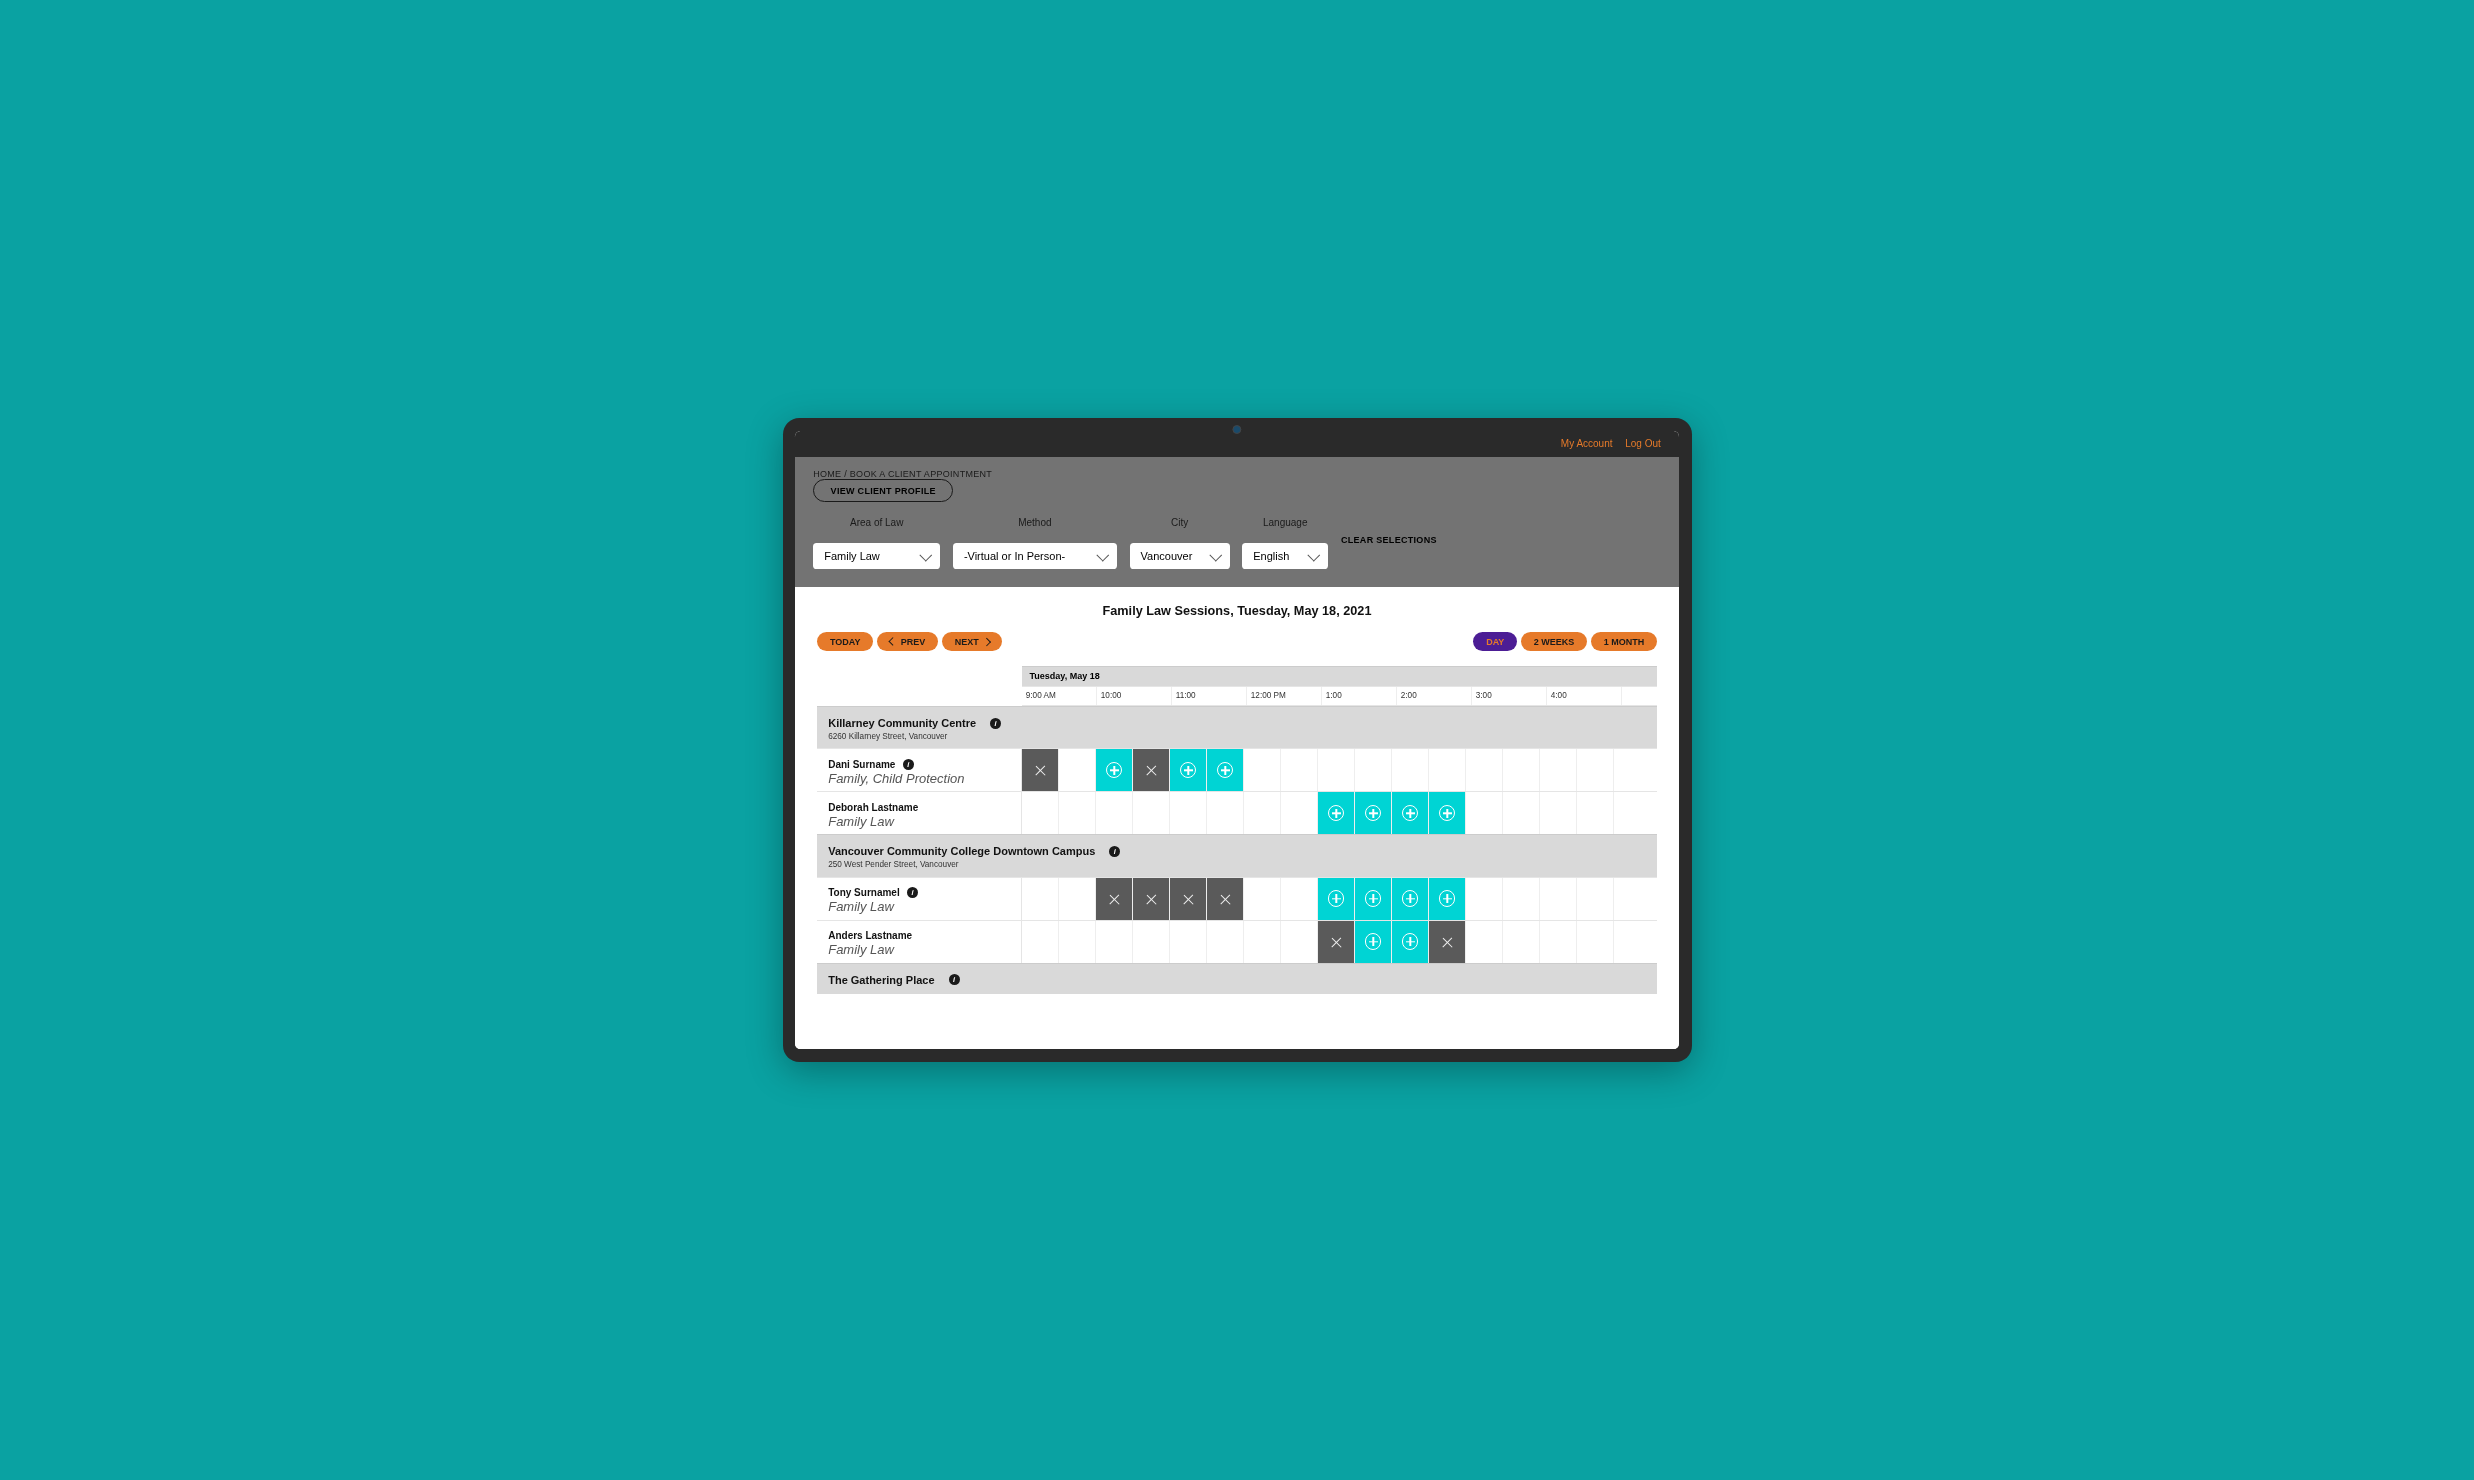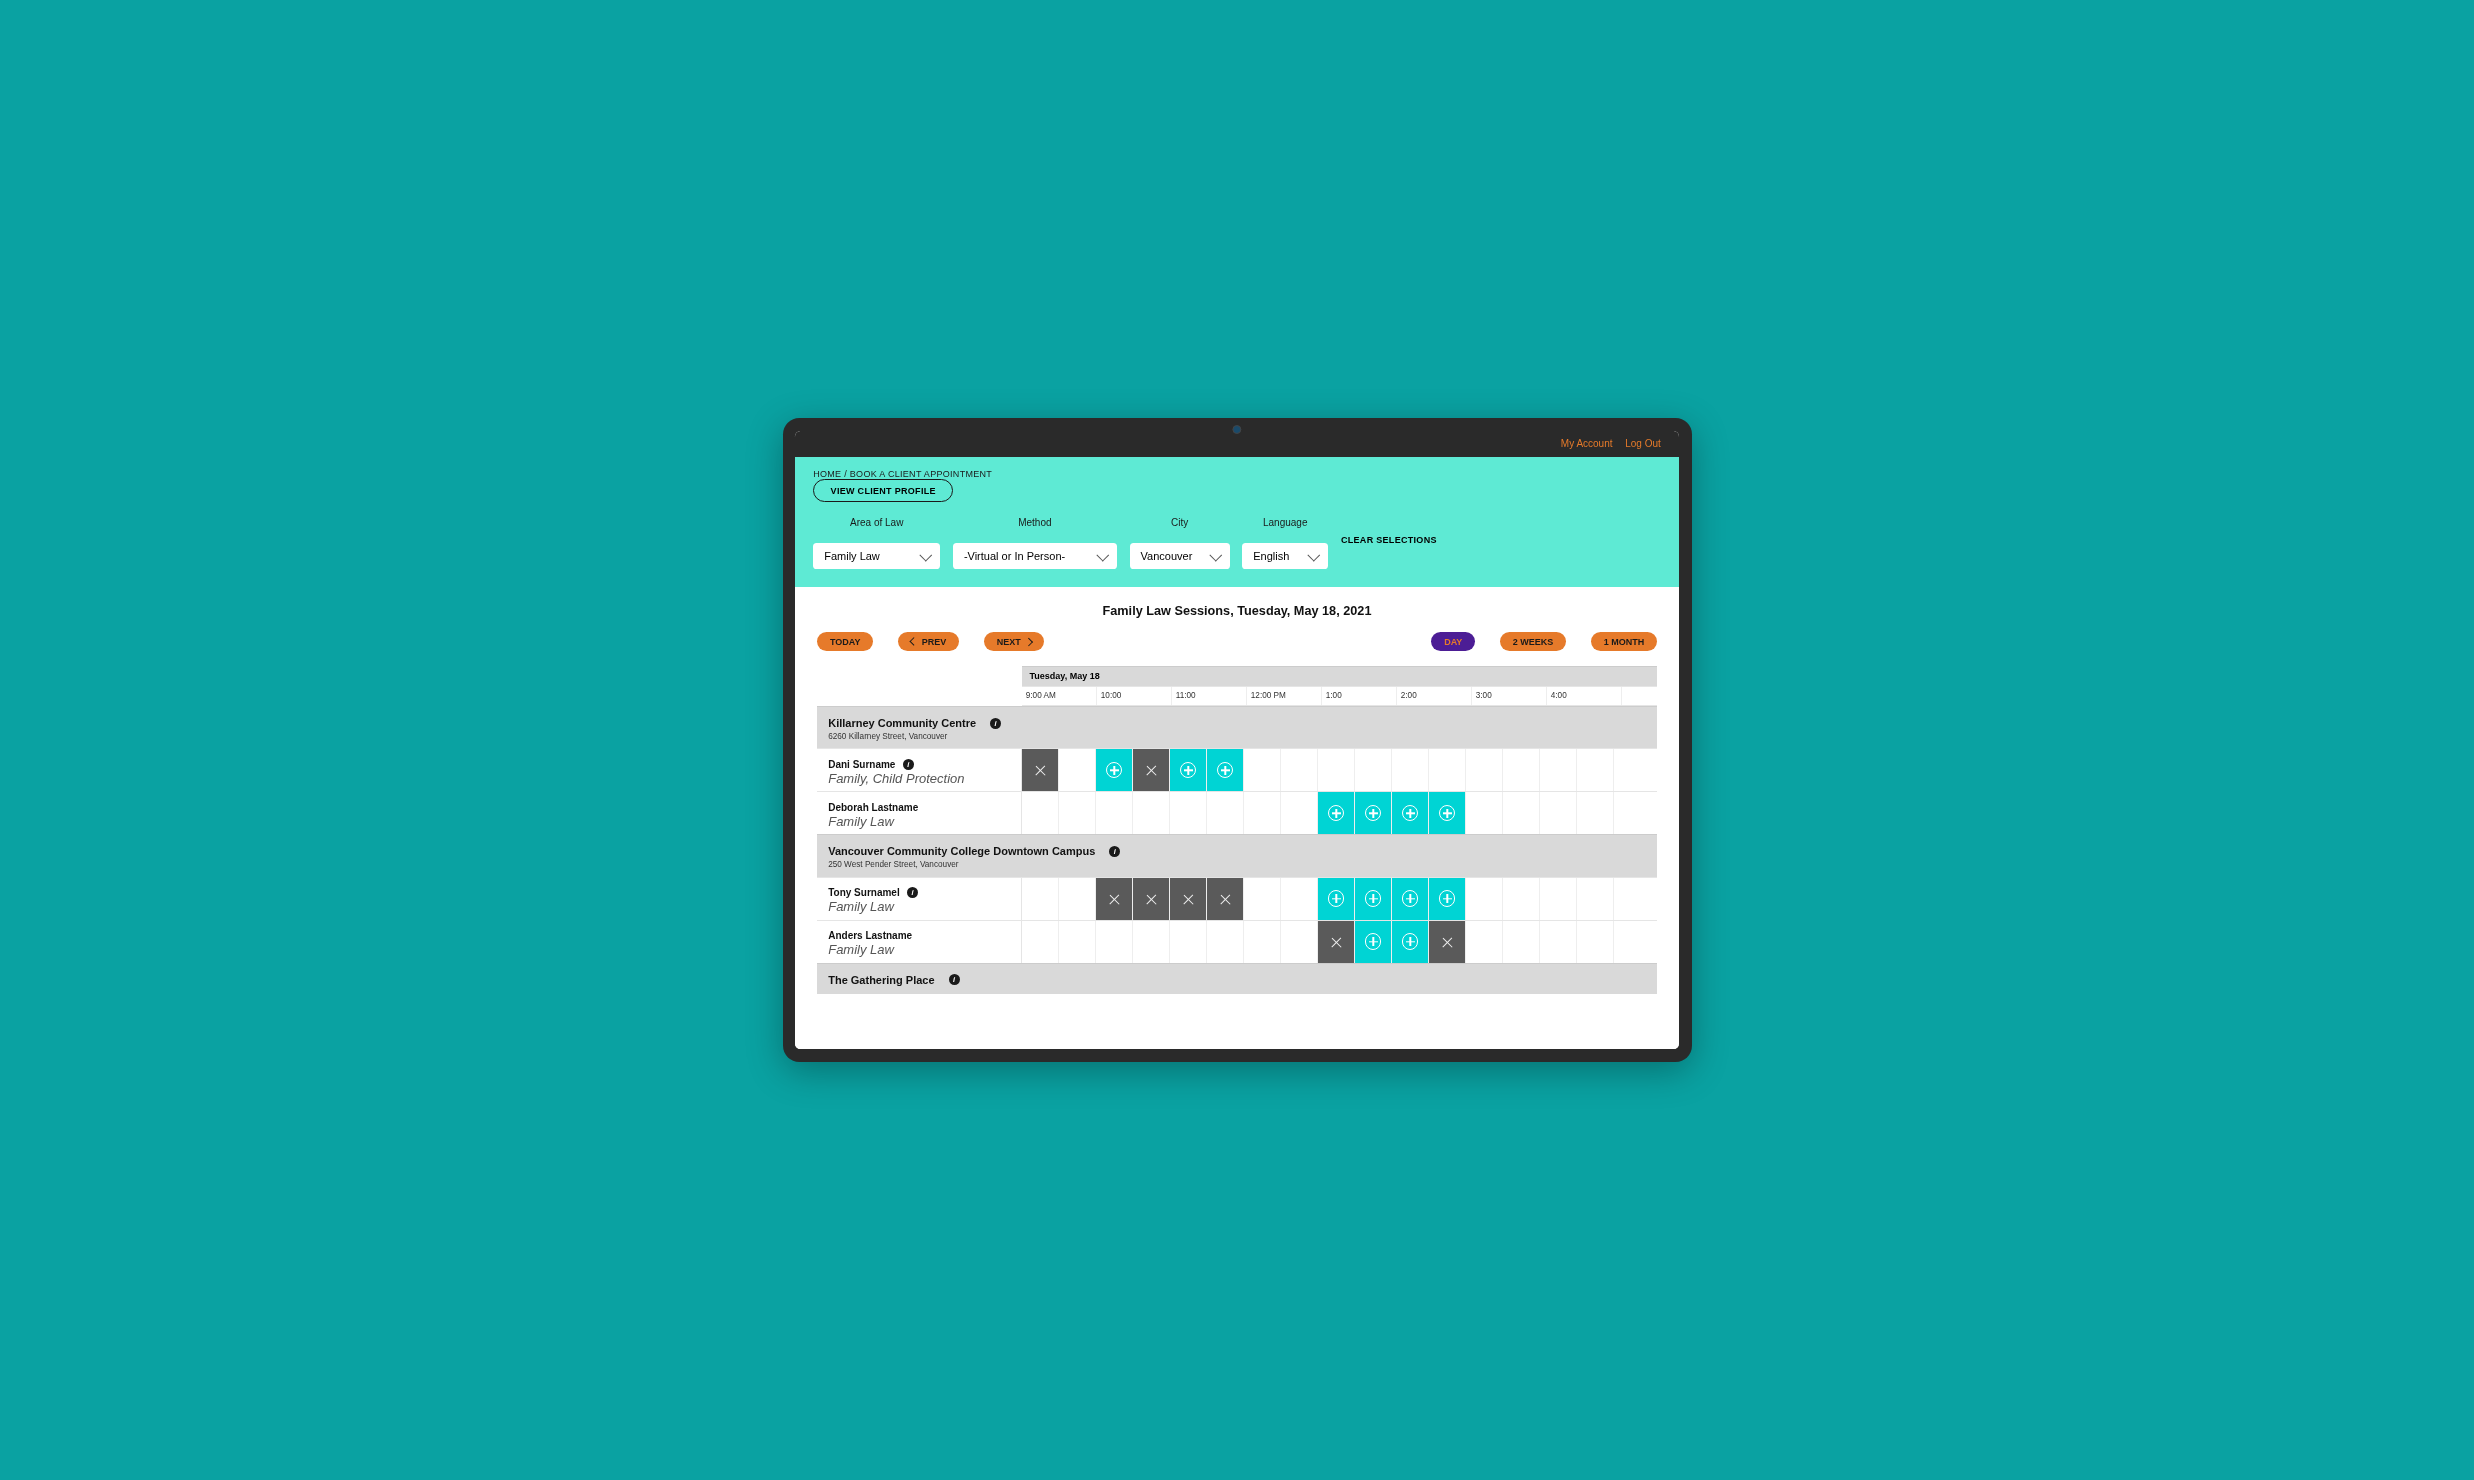--- a/index.html
+++ b/index.html
@@ -54,21 +54,21 @@
   padding: 12.7px 18px;
   display: flex;
   justify-content: space-between;
   align-items: center;
 }
 .brand { color: #fff; font-weight: 600; font-size: 12.7px; }
 .navlinks { display: flex; gap: 20px; font-size: 10px; }
 .navlinks a { color: #2dd5d5; text-decoration: none; cursor: pointer; }
 .navlinks a.active { color: #e67a2a; }
 .header-teal {
-  background: #5eead4;
+  background: #737373;
   padding: 12.7px 18px 18px 18px;
 }
 .breadcrumb { font-size: 9px; color: #1a1a1a; letter-spacing: 0.3px; }
 .pagetitle { font-size: 22px; font-weight: 700; color: #111; margin: 7.3px 0 9px 0; }
 .profile-btn {
   background: transparent;
   border: 1.4px solid #1a1a1a;
   border-radius: 16.4px;
   padding: 5.5px 16.4px;
   font-size: 9px;
@@ -89,21 +89,21 @@
   align-items: center;
   font-size: 11px;
   cursor: pointer;
   gap: 16.4px;
 }
 .chev { width: 9px; height: 9px; border-right: 1.4px solid #555; border-bottom: 1.4px solid #555; transform: rotate(45deg) translateY(-1.8px); }
 .clear-link { font-size: 9px; font-weight: 700; letter-spacing: 0.3px; align-self: center; padding-bottom: 5.5px; cursor: pointer; }
 .content { background: #fff; flex: 1; overflow: auto; padding: 16.4px 0 0 0; position: relative; }
 .section-title { text-align: center; font-weight: 700; font-size: 12.7px; color: #111; margin-bottom: 14.5px; }
 .controls-row { display: flex; justify-content: space-between; padding: 0 22px 14.5px 22px; align-items: center; }
-.pill-group { display: flex; gap: 25px; }
+.pill-group { display: flex; gap: 4px; }
 .pill {
   background: #e67a2a;
   color: #1a1a1a;
   border: none;
   border-radius: 12.7px;
   padding: 4.5px 12.7px;
   font-size: 9px;
   font-weight: 700;
   cursor: pointer;
   display: inline-flex;

